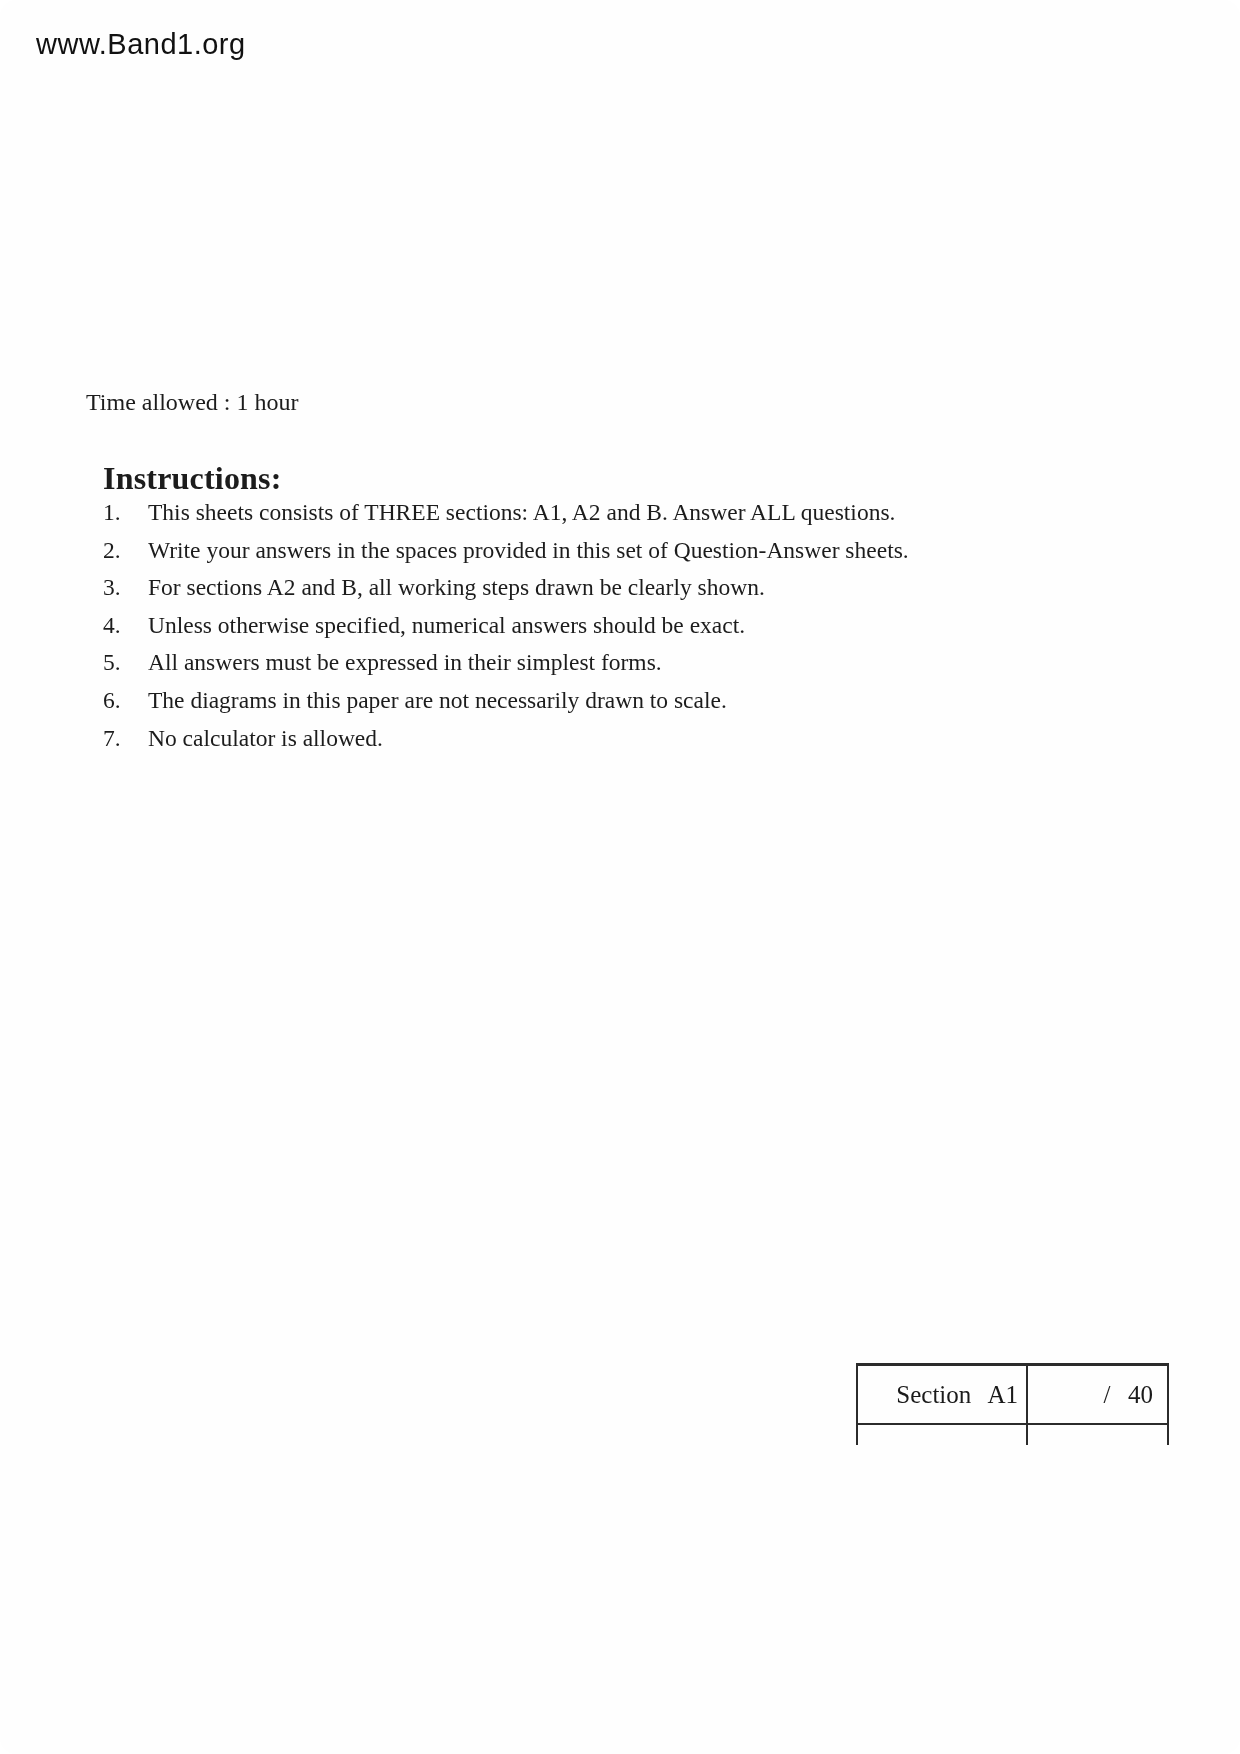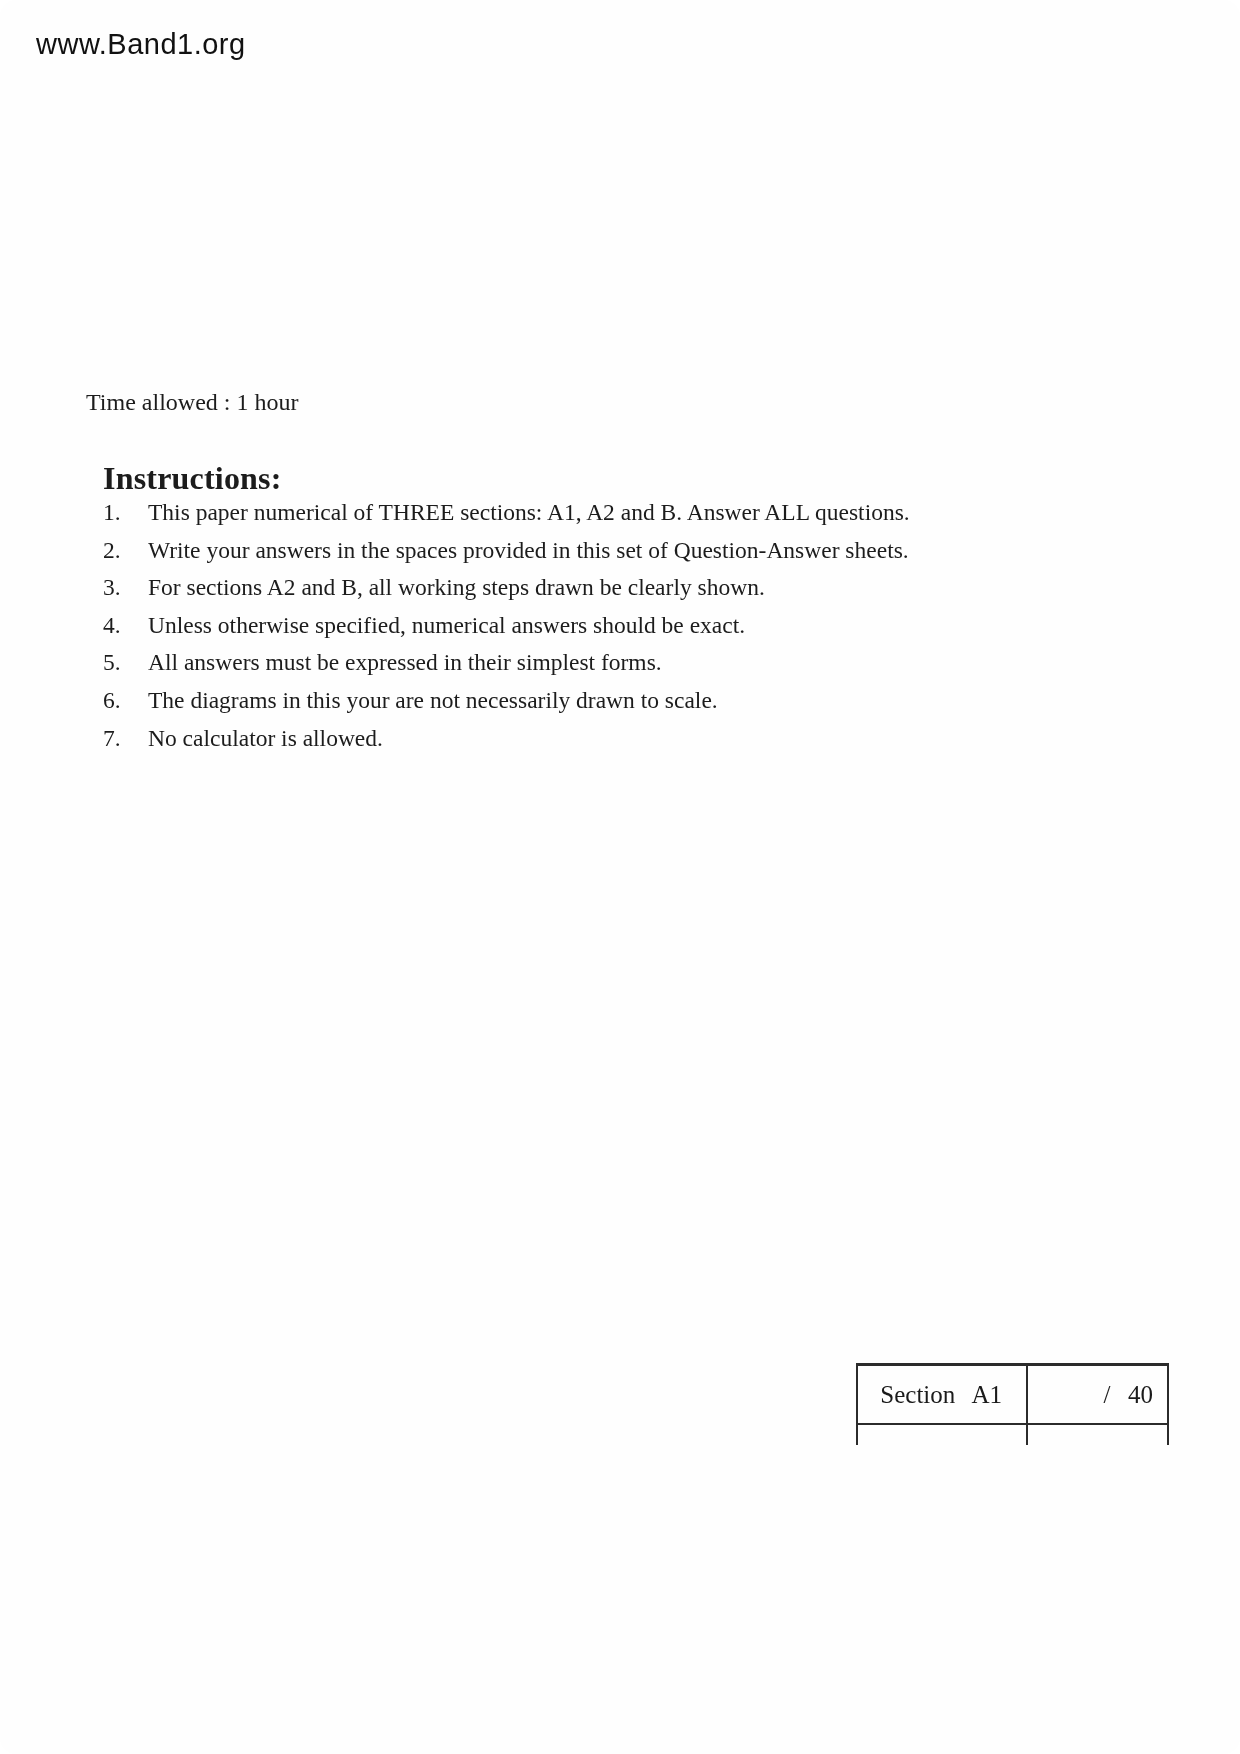--- a/index.html
+++ b/index.html
@@ -87,21 +87,21 @@
   .score-cell {
     display: flex;
     align-items: center;
     justify-content: flex-end;
     box-sizing: border-box;
     word-spacing: 0.45em;
   }
   .score-cell.label {
     width: 170px;
     border-right: 2px solid #2b2b2b;
-    padding-right: 24px;
+    padding-right: 8px;
   }
   .score-cell.score {
     flex: 1;
     padding-right: 14px;
     padding-left: 33px;
   }
 </style>
 </head>
 <body>
 
@@ -109,41 +109,41 @@
 
   <div class="watermark">www.Band1.org</div>
 
   <div class="time-allowed">Time allowed : 1 hour</div>
 
   <div class="instructions-heading">Instructions:</div>
 
   <div class="instructions-list">
     <div class="instruction-item">
       <span class="instruction-num">1.</span>
-      <span class="instruction-text">This paper numerical of THREE sections: A1, A2 and B. Answer ALL questions.</span>
+      <span class="instruction-text">This sheets consists of THREE sections: A1, A2 and B. Answer ALL questions.</span>
     </div>
     <div class="instruction-item">
       <span class="instruction-num">2.</span>
       <span class="instruction-text">Write your answers in the spaces provided in this set of Question-Answer sheets.</span>
     </div>
     <div class="instruction-item">
       <span class="instruction-num">3.</span>
       <span class="instruction-text">For sections A2 and B, all working steps drawn be clearly shown.</span>
     </div>
     <div class="instruction-item">
       <span class="instruction-num">4.</span>
       <span class="instruction-text">Unless otherwise specified, numerical answers should be exact.</span>
     </div>
     <div class="instruction-item">
       <span class="instruction-num">5.</span>
       <span class="instruction-text">All answers must be expressed in their simplest forms.</span>
     </div>
     <div class="instruction-item">
       <span class="instruction-num">6.</span>
-      <span class="instruction-text">The diagrams in this your are not necessarily drawn to scale.</span>
+      <span class="instruction-text">The diagrams in this paper are not necessarily drawn to scale.</span>
     </div>
     <div class="instruction-item">
       <span class="instruction-num">7.</span>
       <span class="instruction-text">No calculator is allowed.</span>
     </div>
   </div>
 
   <div class="score-table">
     <div class="score-row first">
       <div class="score-cell label">Section A1</div>

